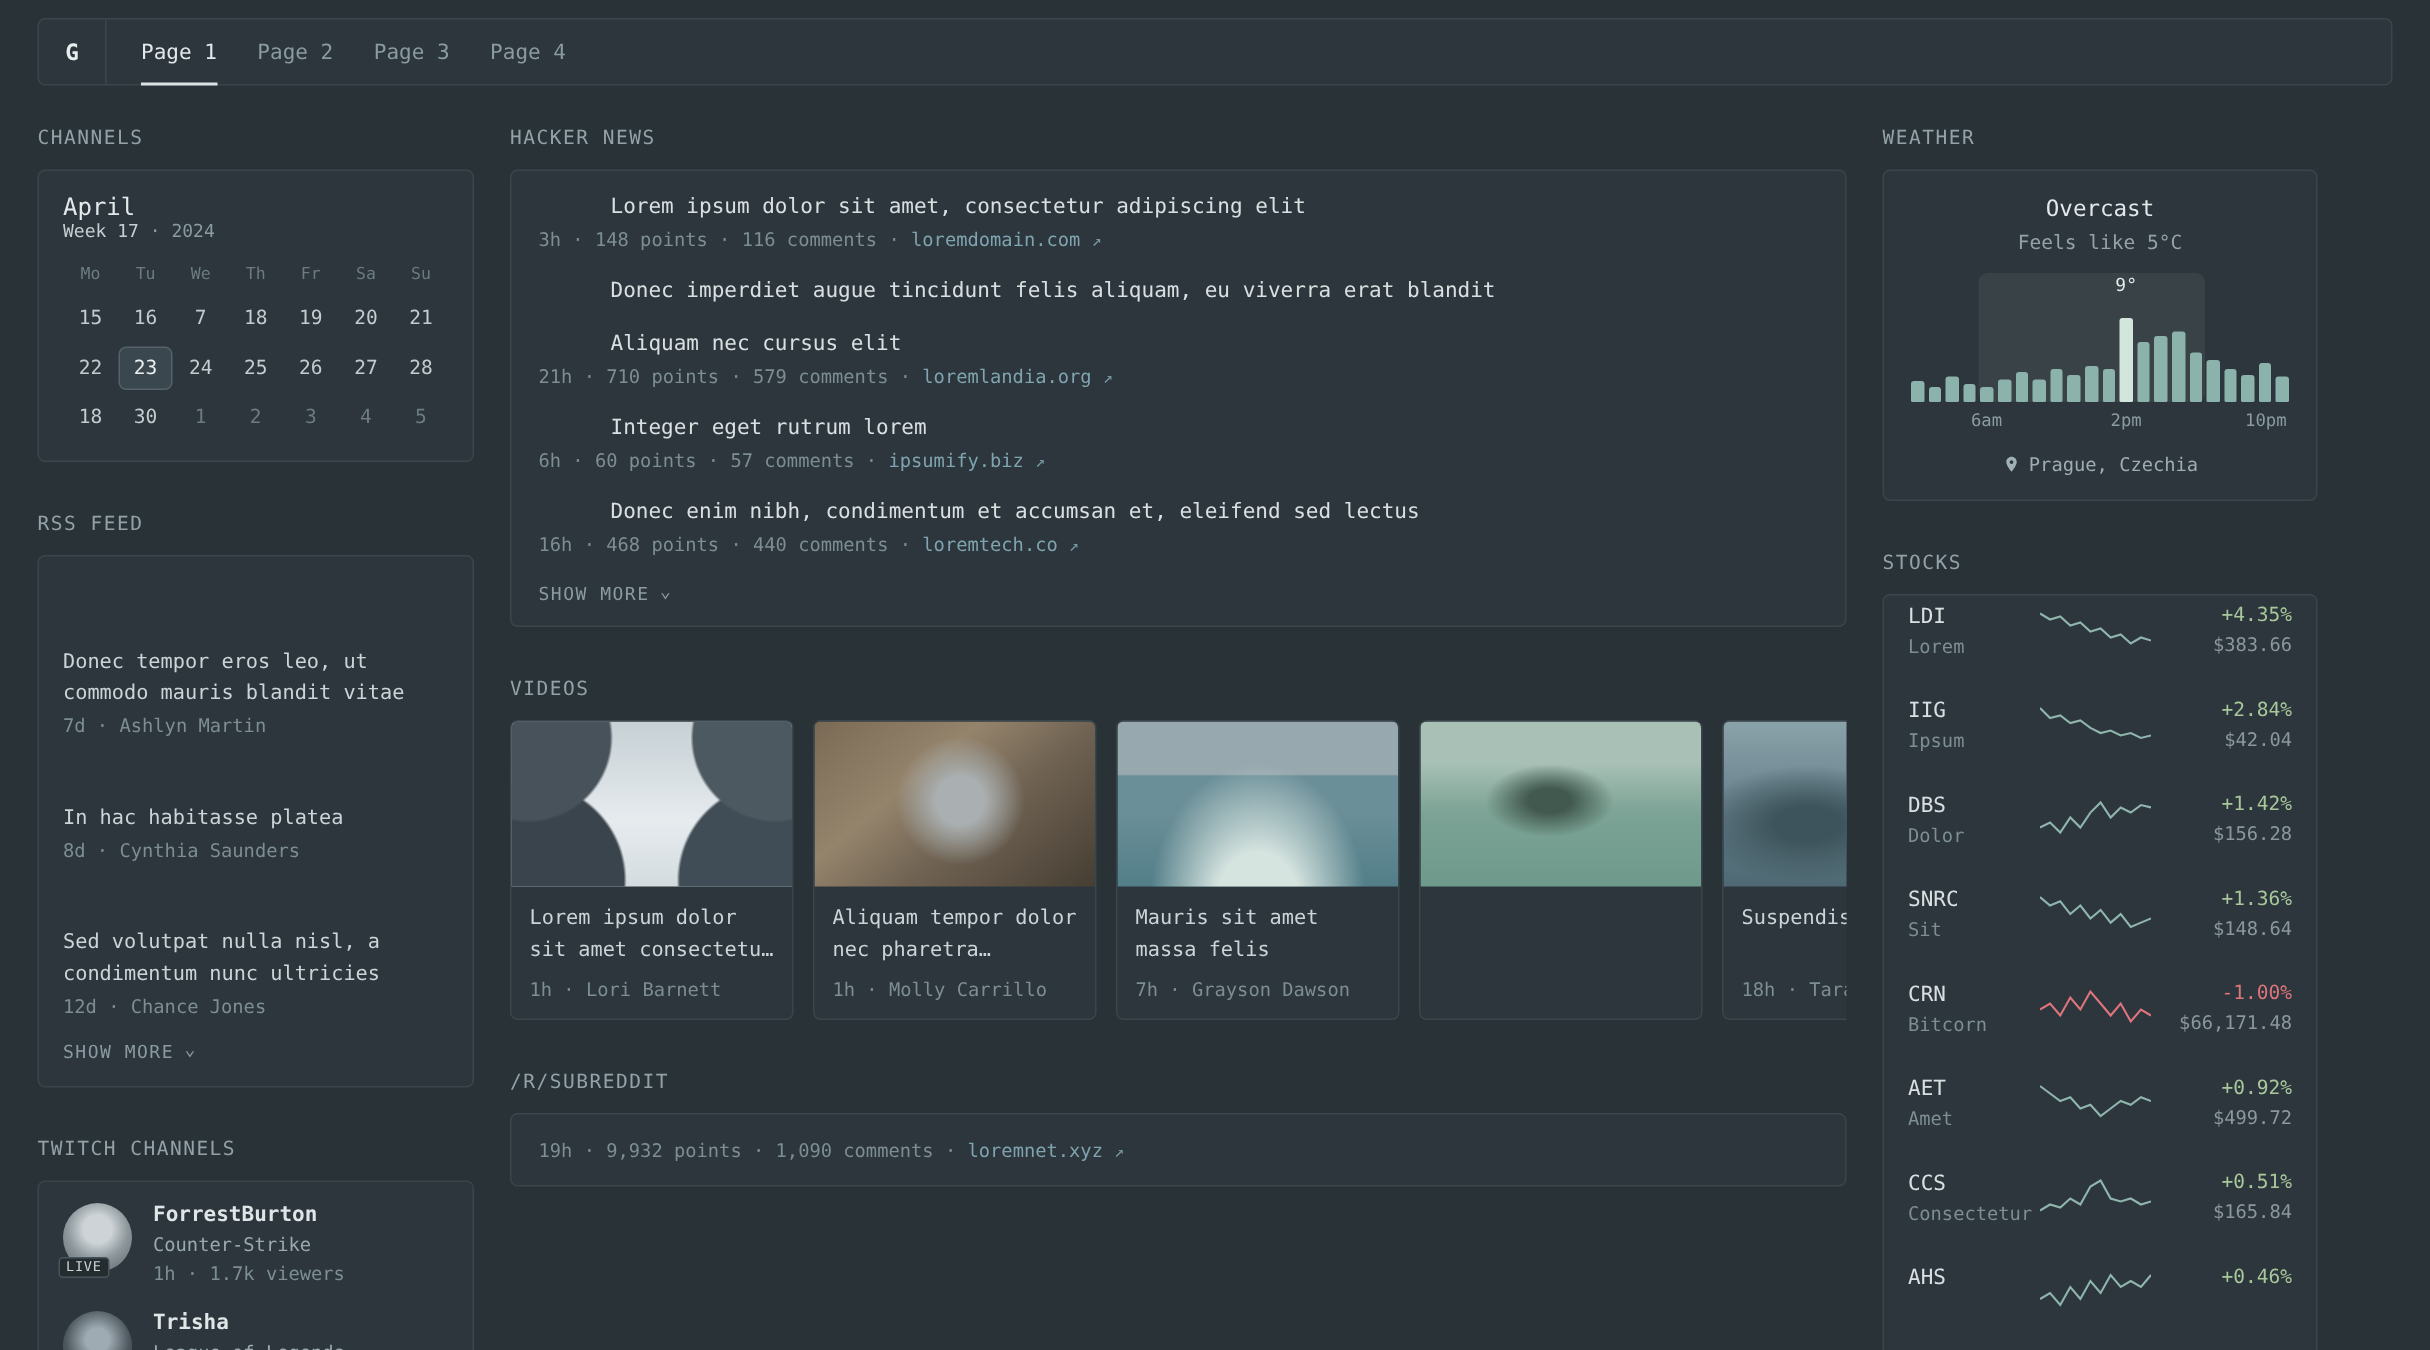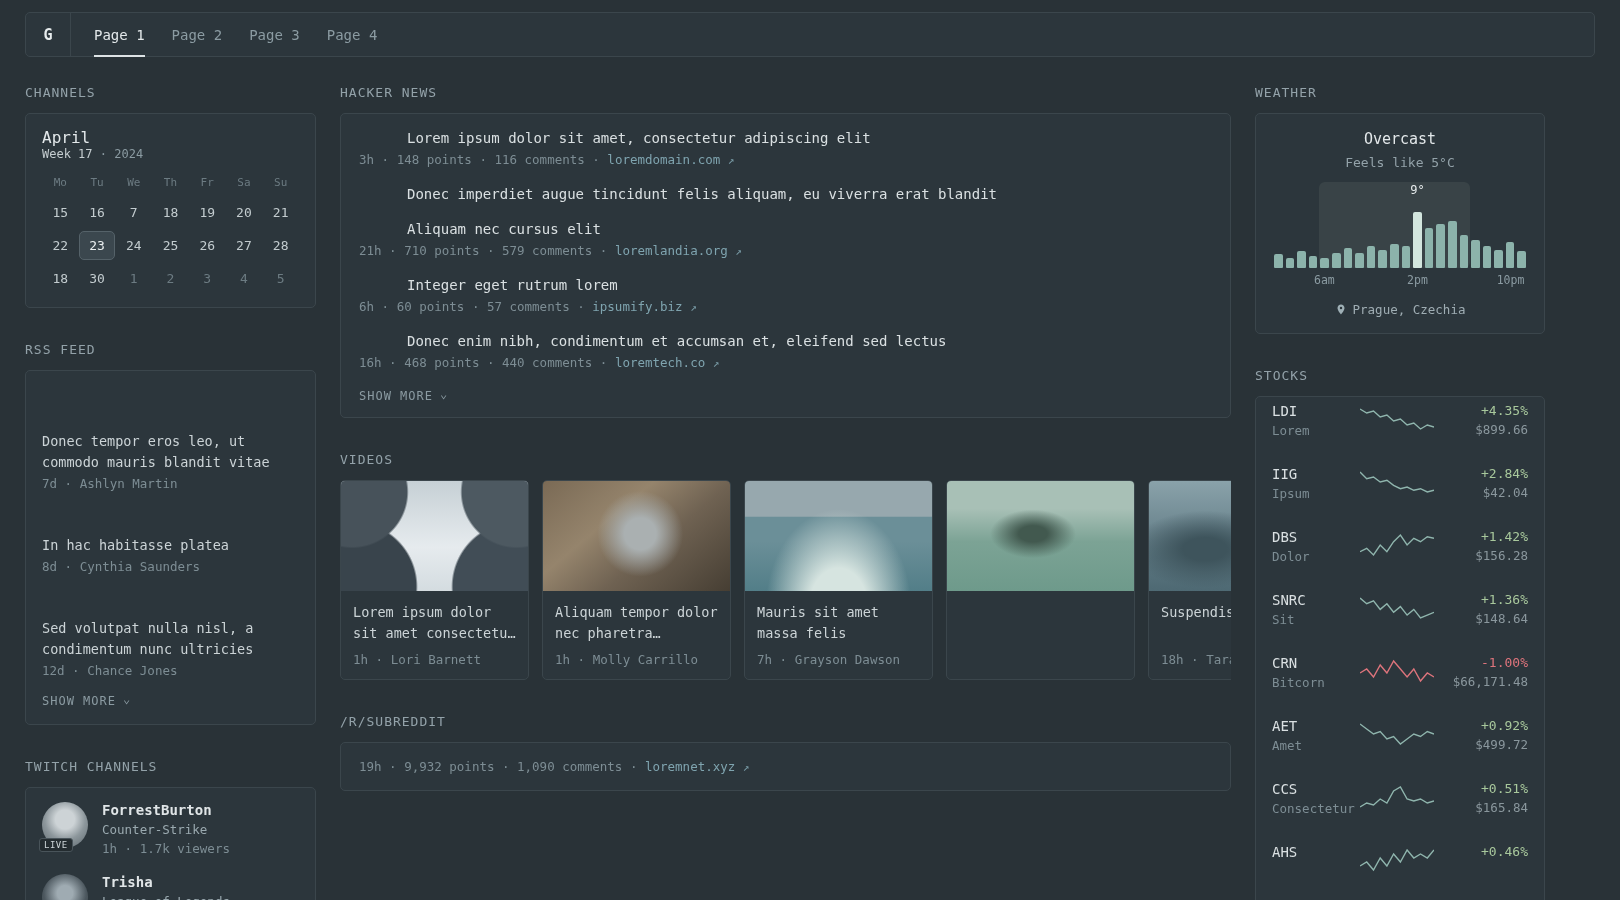--- a/index.html
+++ b/index.html
@@ -400,21 +400,21 @@
        <div class="ticker">LDI</div>
        <div class="stock-name">Lorem</div>
      </div>
      <div class="spark-wrap">
        <svg width="74" height="30" viewBox="0 0 74 30">
                   <polyline fill="none" stroke="#8fb5ad" stroke-width="1.4" points="0.0,6.0 6.7,10.0 13.5,8.0 20.2,14.0 26.9,12.0 33.6,18.0 40.4,16.0 47.1,22.0 53.8,20.0 60.5,26.0 67.3,22.0 74.0,24.0"></polyline>
                 </svg>
      </div>
      <div class="stock-vals">
        <div class="change">+4.35%</div>
-       <div class="price">$899.66</div>
+       <div class="price">$383.66</div>
      </div>
    </div>
             <div class="stock-row">
      <div class="stock-id">
        <div class="ticker">IIG</div>
        <div class="stock-name">Ipsum</div>
      </div>
      <div class="spark-wrap">
        <svg width="74" height="30" viewBox="0 0 74 30">
                   <polyline fill="none" stroke="#8fb5ad" stroke-width="1.4" points="0.0,6.0 6.7,12.7 13.5,11.0 20.2,16.0 26.9,14.3 33.6,19.3 40.4,22.7 47.1,21.0 53.8,24.3 60.5,22.7 67.3,26.0 74.0,24.3"></polyline>

